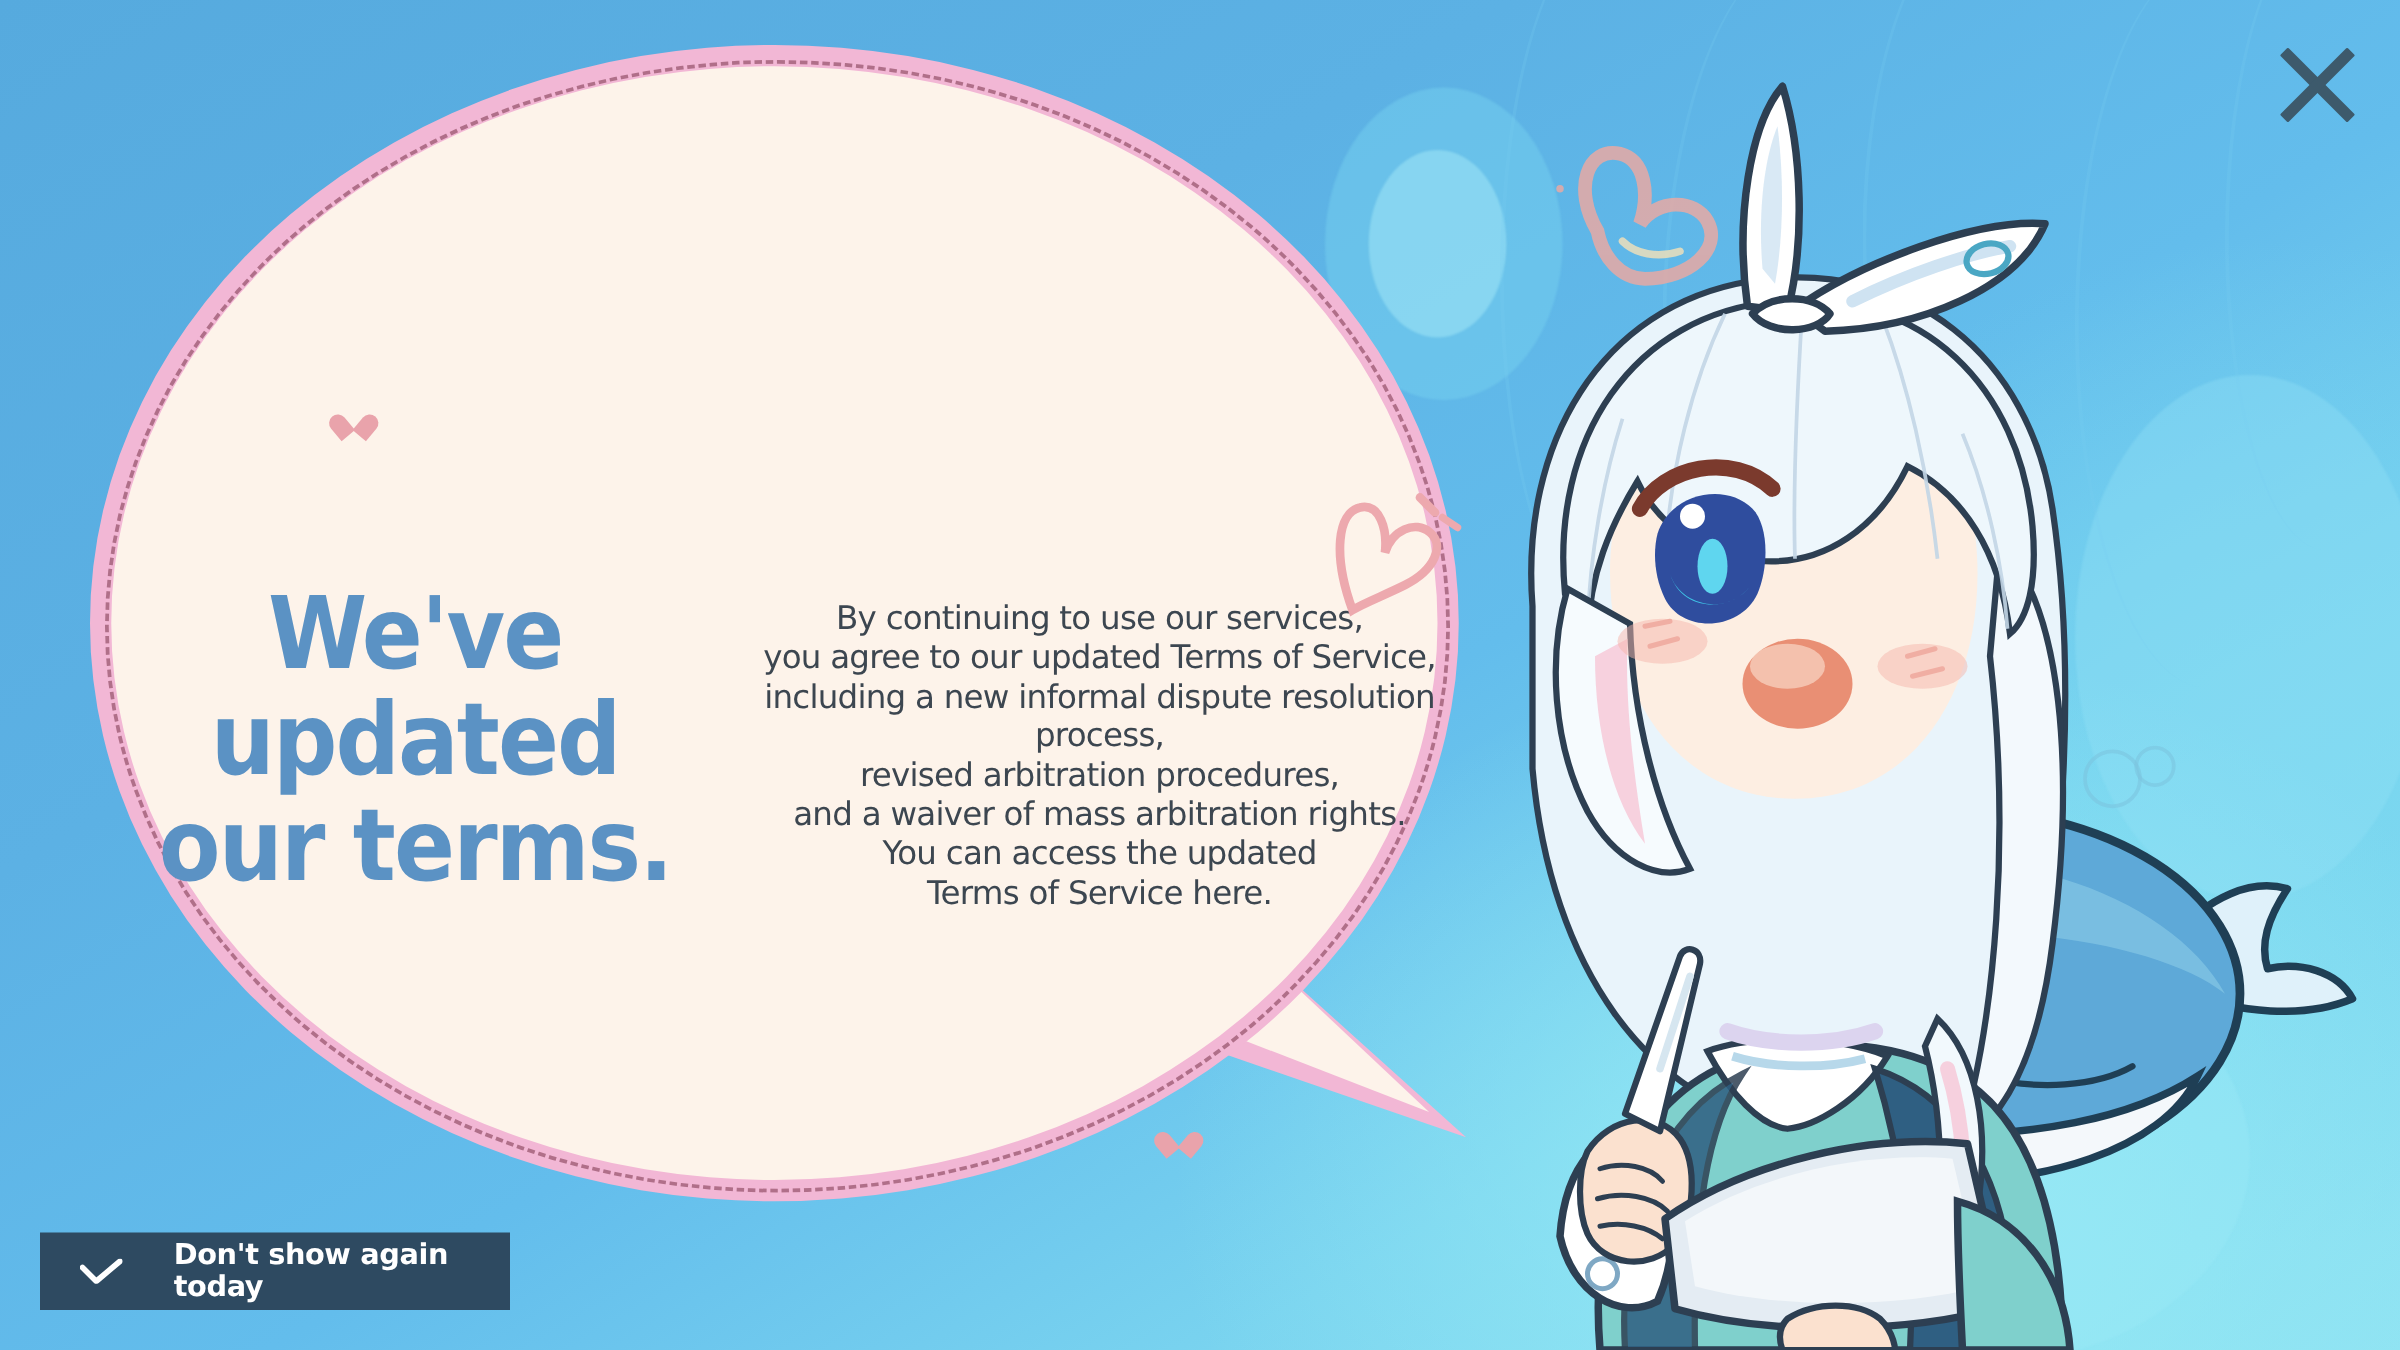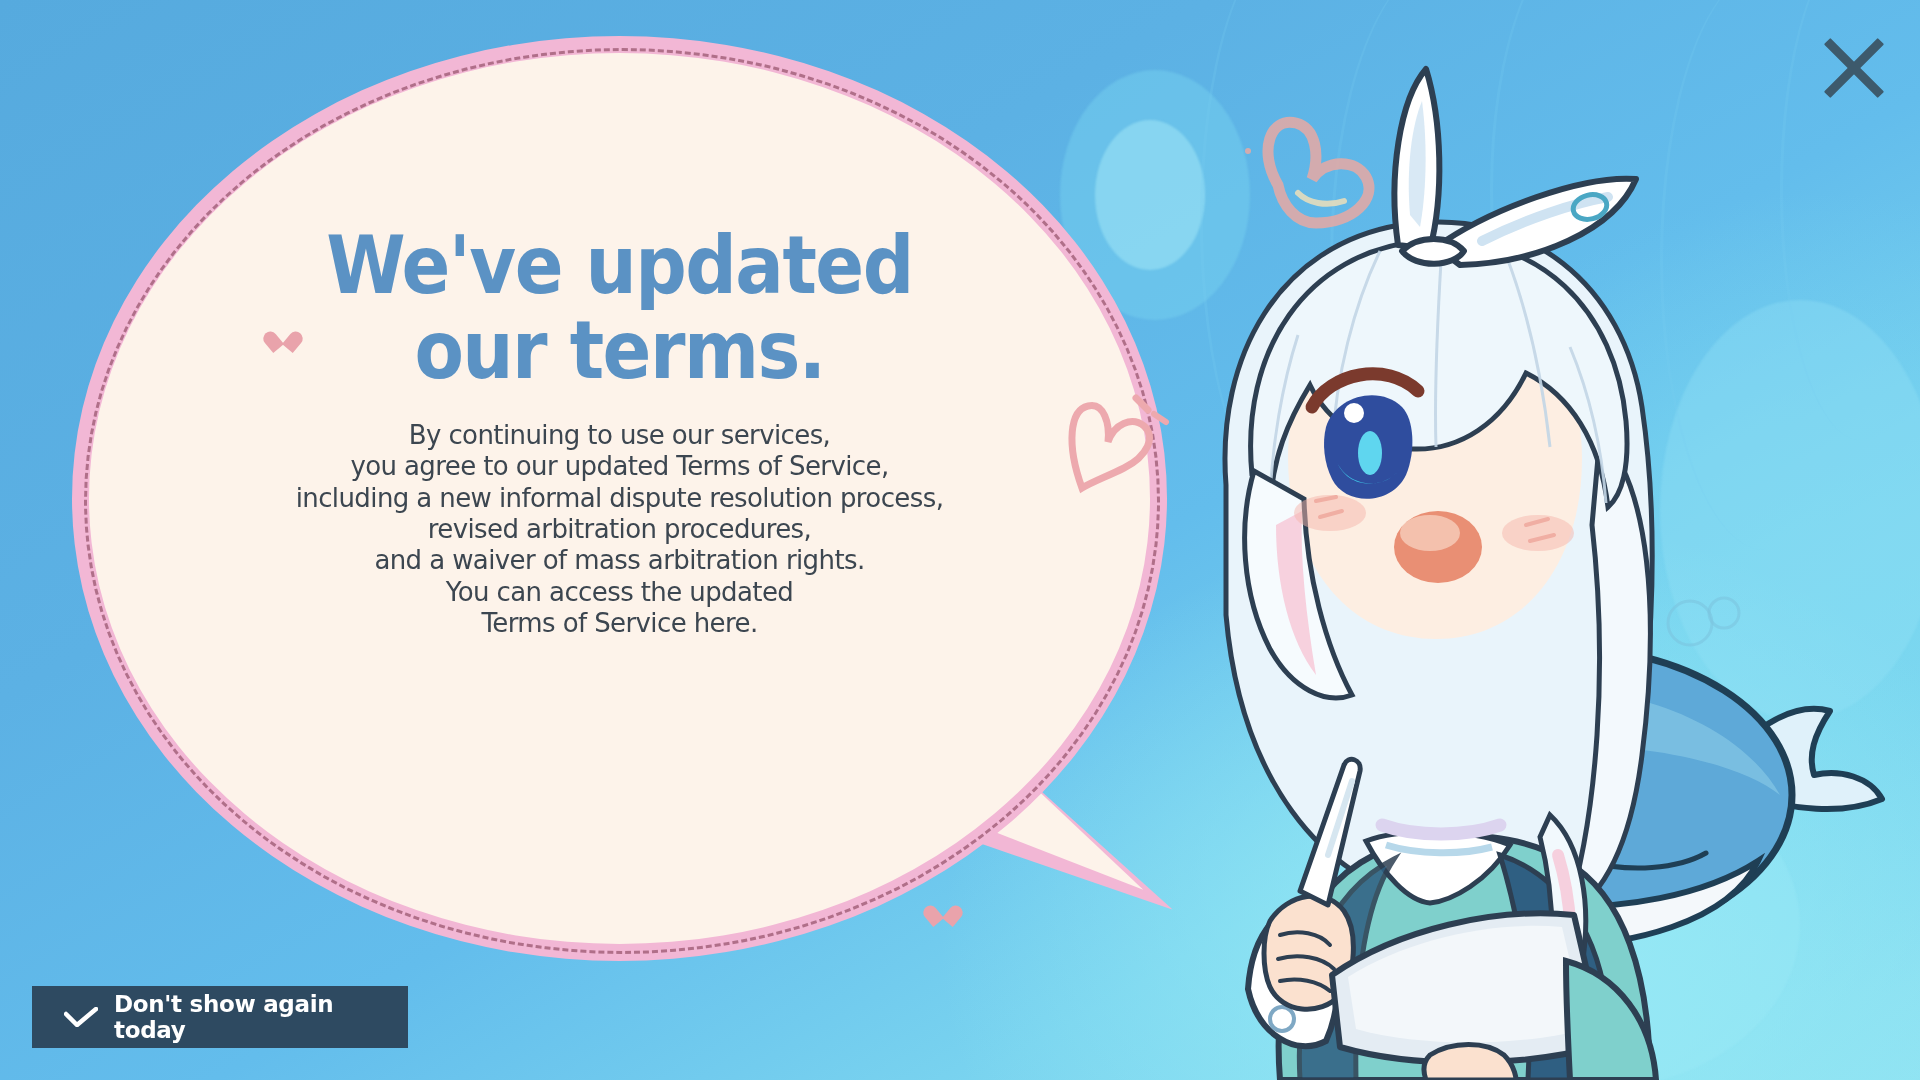--- a/index.html
+++ b/index.html
@@ -64,21 +64,21 @@
     position:absolute; left:12px; top:12px; right:12px; bottom:12px;
     border-radius:50% / 50%;
     border:3px dashed #a5637c;
     opacity:.85;
     pointer-events:none;
   }
 
   
   #bubble-content{
     position:absolute; left:0; top:0; width:1095px; height:925px;
-    display:flex; flex-direction:column; align-items:center;
+    display:flex; flex-direction:row; align-items:center;
     justify-content:flex-start; padding-top:188px;
   }
   #headline{
     color:#5b92c4;
     font-weight:bold;
     font-size:80px;
     line-height:1.06;
     text-align:center;
     letter-spacing:-1.5px;
     font-family:"DejaVu Sans", sans-serif;
@@ -107,21 +107,21 @@
   #heart-small-left{ left:198px; top:288px; }
   #heart-small-bottom{ left:858px; top:862px; }
   #heart-doodle{ position:absolute; left:980px; top:340px; }
 
   
   #character{ position:absolute; left:1130px; top:55px; width:790px; height:1025px; }
 
   
   #dontshow-btn{
     position:absolute; left:32px; top:986px; width:376px; height:62px;
-    background:#2e4a61; display:flex; align-items:center; gap:16px;
+    background:#2e4a61; display:flex; align-items:center; gap:41px;
     padding-left:32px; cursor:pointer;
   }
   #dontshow-btn .check{ width:34px; height:20px; flex:none; }
   #dontshow-label{
     color:#ffffff; font-size:23px; font-weight:bold;
     font-family:"DejaVu Sans", sans-serif; letter-spacing:-0.3px;
   }
 </style>
 </head>
 <body>

